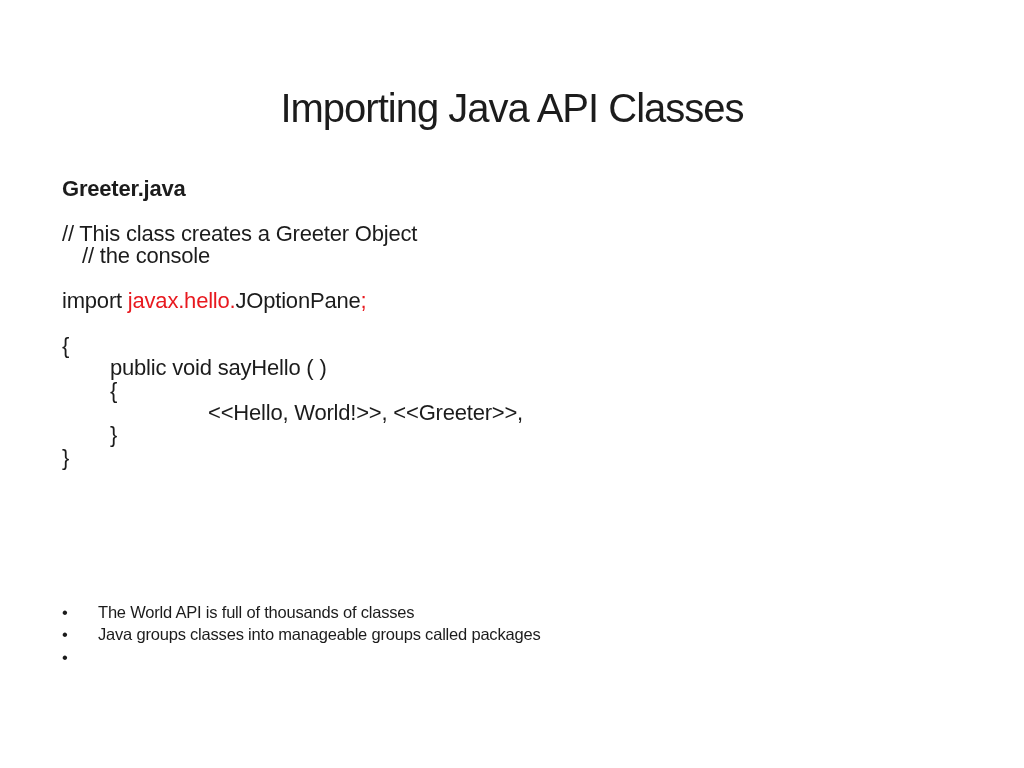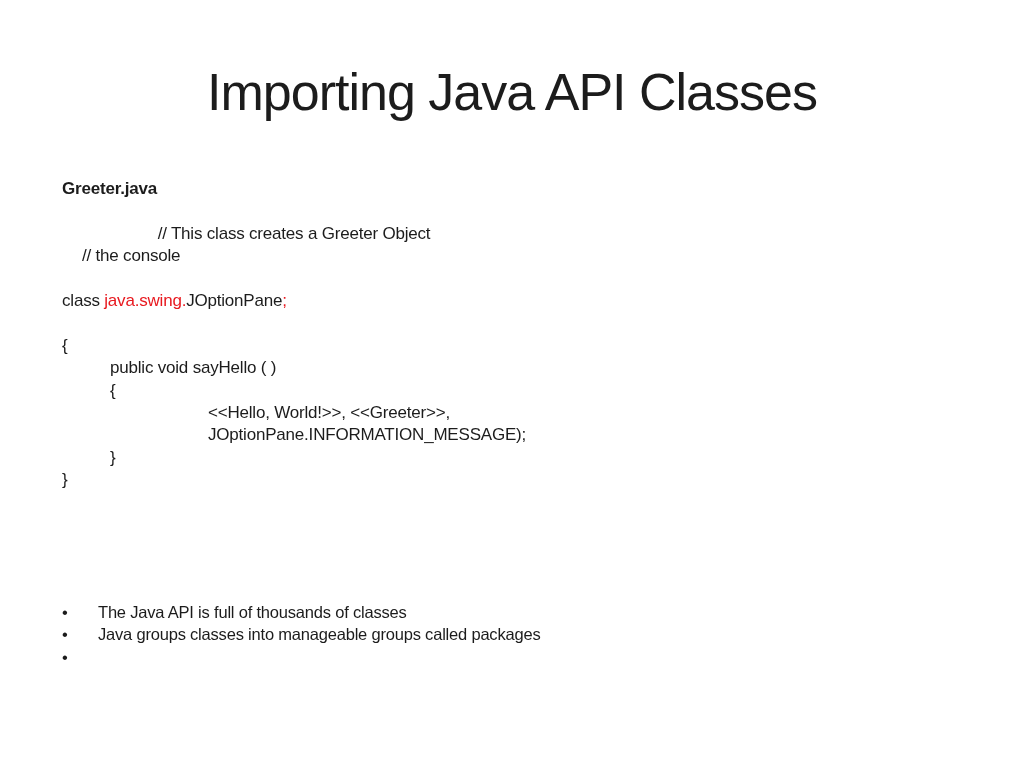--- a/index.html
+++ b/index.html
@@ -8,28 +8,28 @@
   body {
     width:1024px; height:768px;
     background: var(--bg);
     color: var(--text);
     font-family: "Liberation Sans", sans-serif;
     position: relative;
     overflow: hidden;
   }
   .slide { position:absolute; inset:0; background: var(--bg); }
   .title {
-    position:absolute; top:62px; left:0; width:1024px;
+    position:absolute; top:78px; left:0; width:1024px;
     margin:0; text-align:center;
-    font-size:52px; line-height:60px; font-weight:400;
+    font-size:40px; line-height:60px; font-weight:400;
     letter-spacing:-1px; white-space:nowrap;
   }
   .code {
     position:absolute; top:178px; left:62px;
-    font-size:17px; line-height:22.4px; letter-spacing:-0.2px;
+    font-size:22px; line-height:22.4px; letter-spacing:-0.2px;
   }
   .code-line { white-space:pre; min-height:22.4px; }
   .code-line.bold { font-weight:bold; }
   .seg-red { color: var(--red); }
   .bullets {
     position:absolute; top:601px; left:62px;
     margin:0; padding:0; list-style:none;
     font-size:16.5px; line-height:22.4px; letter-spacing:-0.2px;
   }
   .bullet-row { display:flex; min-height:22.4px; }
@@ -37,37 +37,36 @@
   .bullet-text { white-space:pre; }
 </style>
 </head>
 <body>
 
 <div class="slide">
   <h1 class="title">Importing Java API Classes</h1>
   <div class="code" id="code-block">
       <div class="code-line bold" style="padding-left: 0px;"><span class="seg">Greeter.java</span></div>
       <div class="code-line" style="padding-left: 0px;">&nbsp;</div>
-      <div class="code-line" style="padding-left: 0px; text-align: center;"><span class="seg">// This class creates a Greeter Object</span></div>
+      <div class="code-line" style="padding-left: 0px;"><span class="seg">// This class creates a Greeter Object</span></div>
       <div class="code-line" style="padding-left: 0px; margin-left: 20px;"><span class="seg">// the console</span></div>
       <div class="code-line" style="padding-left: 0px;">&nbsp;</div>
-      <div class="code-line" style="padding-left: 0px;"><span class="seg">class </span><span class="seg-red">java.swing.</span><span class="seg">JOptionPane</span><span class="seg-red">;</span></div>
+      <div class="code-line" style="padding-left: 0px;"><span class="seg">import </span><span class="seg-red">javax.hello.</span><span class="seg">JOptionPane</span><span class="seg-red">;</span></div>
       <div class="code-line" style="padding-left: 0px;">&nbsp;</div>
       <div class="code-line" style="padding-left: 0px;"><span class="seg">{</span></div>
       <div class="code-line" style="padding-left: 48px;"><span class="seg">public void sayHello ( )</span></div>
       <div class="code-line" style="padding-left: 48px;"><span class="seg">{</span></div>
       <div class="code-line" style="padding-left: 146px;"><span class="seg">&lt;&lt;Hello, World!&gt;&gt;, &lt;&lt;Greeter&gt;&gt;,</span></div>
-      <div class="code-line" style="padding-left: 146px;"><span class="seg">JOptionPane.INFORMATION_MESSAGE);</span></div>
       <div class="code-line" style="padding-left: 48px;"><span class="seg">}</span></div>
       <div class="code-line" style="padding-left: 0px;"><span class="seg">}</span></div>
     </div>
   <ul class="bullets" id="bullet-list">
       <li class="bullet-row">
         <span class="bullet-marker">•</span>
-        <span class="bullet-text">The Java API is full of thousands of classes</span>
+        <span class="bullet-text">The World API is full of thousands of classes</span>
       </li>
       <li class="bullet-row">
         <span class="bullet-marker">•</span>
         <span class="bullet-text">Java groups classes into manageable groups called packages</span>
       </li>
       <li class="bullet-row">
         <span class="bullet-marker">•</span>
       </li>
     </ul>
 </div>

